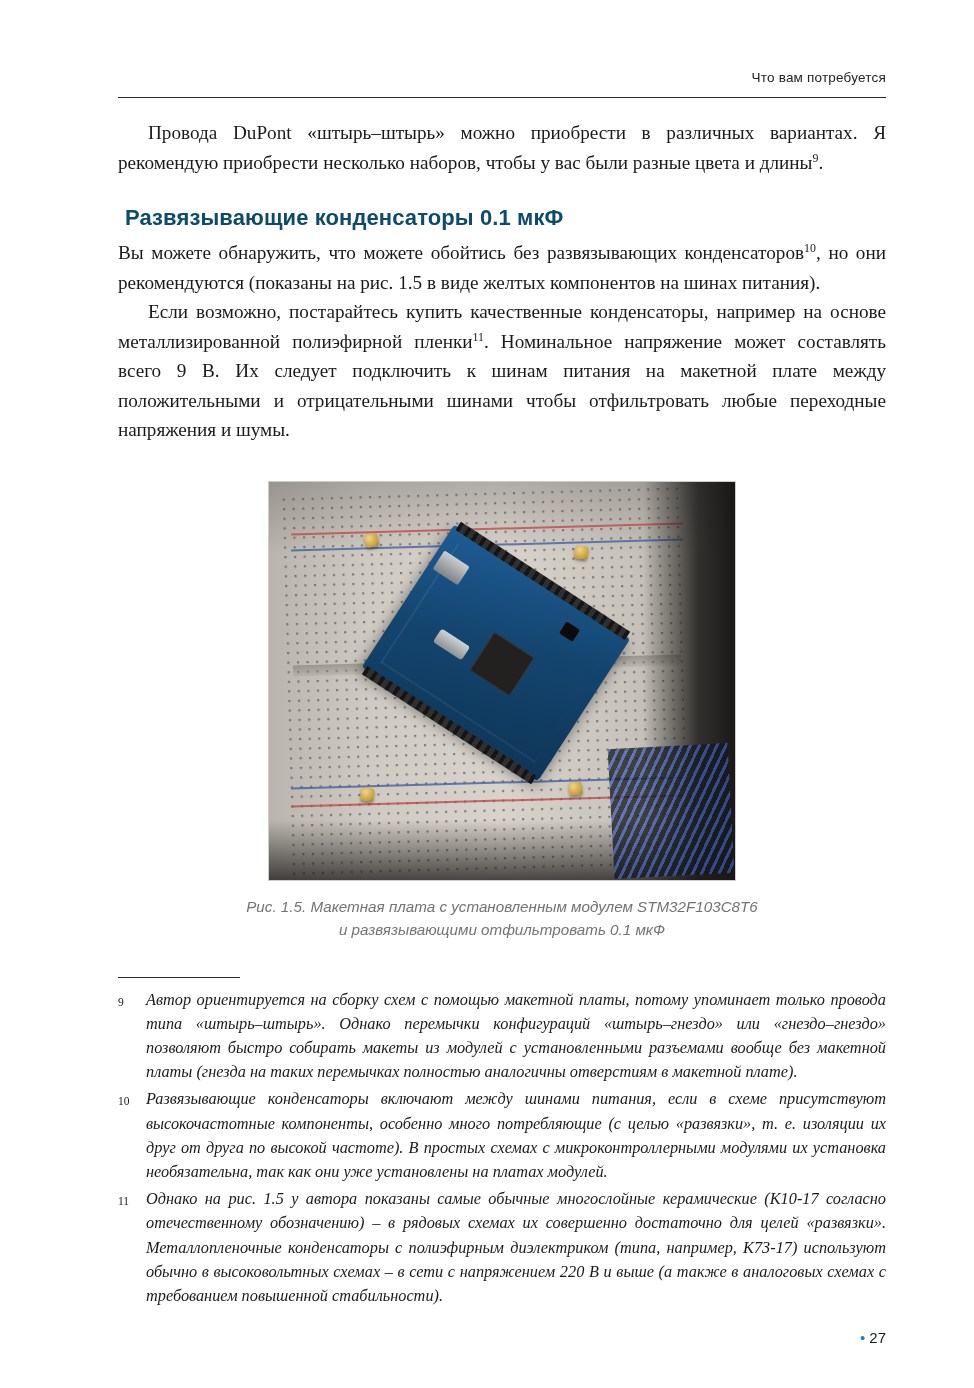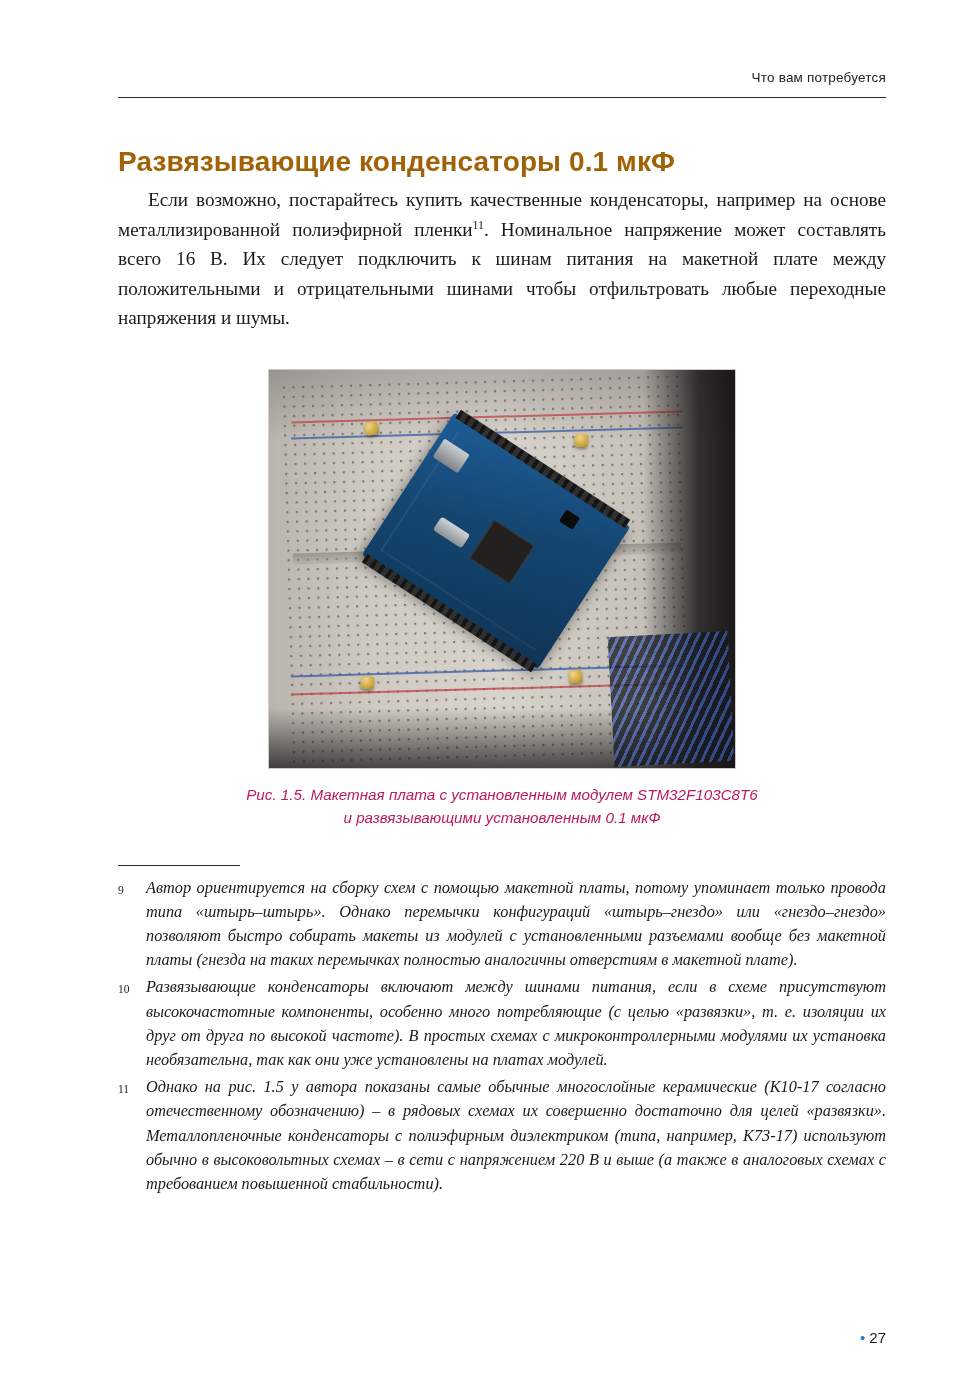--- a/index.html
+++ b/index.html
@@ -51,25 +51,25 @@
   p.body {
     margin: 0 0 0 0;
     font-size: 19.2px;
     line-height: 29.5px;
     text-align: justify;
     text-justify: inter-word;
     hyphens: manual;
   }
   p.indent { text-indent: 30px; }
   .sec-head {
-    margin: 28px 0 7px 0;
+    margin: 28px 0 7px 7px;
     font-family: "Liberation Sans", sans-serif;
     font-weight: bold;
-    font-size: 28px;
-    color: #a16207;
+    font-size: 22px;
+    color: #0c4a6e;
     letter-spacing: 0.1px;
   }
   sup {
     font-size: 0.62em;
     vertical-align: super;
     line-height: 0;
   }
   .figure {
     margin: 36px 0 0 0;
     text-align: center;
@@ -208,21 +208,21 @@
     transform: rotate(-3deg);
   }
   .caption {
     width: 640px;
     margin: 14px auto 0 auto;
     font-family: "Liberation Sans", sans-serif;
     font-style: italic;
     font-size: 15.2px;
     line-height: 23px;
     text-align: center;
-    color: #be185d;
+    color: #737373;
   }
   .fn-rule {
     margin: 36px 0 10px 0;
     width: 122px;
     height: 1px;
     background: #2b2b2b;
   }
   .footnotes {
     font-size: 16.3px;
     line-height: 24.2px;
@@ -258,25 +258,27 @@
 </head>
 <body>
 
 <div class="page">
 
   <div class="header">Что вам потребуется</div>
   <div class="header-rule"></div>
 
   <div class="content">
 
+    <p class="body indent"><span>Провода DuPont «штырь–штырь» можно приобрести в различных вариантах. Я рекомендую приобрести несколько наборов, чтобы у вас были разные цвета и длины</span><sup>9</sup><span>.</span></p>
 
     <h2 class="sec-head">Развязывающие конденсаторы 0.1 мкФ</h2>
 
-
-    <p class="body indent"><span>Если возможно, постарайтесь купить качественные конденсаторы, например на основе металлизированной полиэфирной пленки</span><sup>11</sup><span>. Номинальное напряжение может составлять всего 16 В. Их следует подключить к шинам питания на макетной плате между положительными и отрицательными шинами чтобы отфильтровать любые переходные напряжения и шумы.</span></p>
+    <p class="body"><span>Вы можете обнаружить, что можете обойтись без развязывающих конденсаторов</span><sup>10</sup><span>, но они рекомендуются (показаны на рис. 1.5 в виде желтых компонентов на шинах питания).</span></p>
+
+    <p class="body indent"><span>Если возможно, постарайтесь купить качественные конденсаторы, например на основе металлизированной полиэфирной пленки</span><sup>11</sup><span>. Номинальное напряжение может составлять всего 9 В. Их следует подключить к шинам питания на макетной плате между положительными и отрицательными шинами чтобы отфильтровать любые переходные напряжения и шумы.</span></p>
 
     <div class="figure">
       <div class="photo" title="Фотография макетной платы с модулем STM32F103C8T6 и желтыми конденсаторами">
         <div class="bb"></div>
         <div class="holes"></div>
         <div class="rail red r1"></div>
         <div class="rail blue r2"></div>
         <div class="center-groove"></div>
         <div class="rail blue r3"></div>
         <div class="rail red r4"></div>
@@ -292,21 +294,21 @@
           <div class="btn"></div>
           <div class="chip"></div>
           <div class="xtal"></div>
         </div>
         <div class="bb-dark-right"></div>
         <div class="bb-dark-bottom"></div>
         <div class="wires"></div>
       </div>
       <div class="caption">
         <span>Рис. 1.5. Макетная плата с установленным модулем STM32F103C8T6</span><br>
-        <span>и развязывающими установленным 0.1 мкФ</span>
+        <span>и развязывающими отфильтровать 0.1 мкФ</span>
       </div>
     </div>
 
     <div class="fn-rule"></div>
 
     <div class="footnotes">
       <div class="fn">
         <div class="fn-num">9</div>
         <div class="fn-txt">Автор ориентируется на сборку схем с помощью макетной платы, потому упоминает только провода типа «штырь–штырь». Однако перемычки конфигураций «штырь–гнездо» или «гнездо–гнездо» позволяют быстро собирать макеты из модулей с установленными разъемами вообще без макетной платы (гнезда на таких перемычках полностью аналогичны отверстиям в макетной плате).</div>
       </div>

